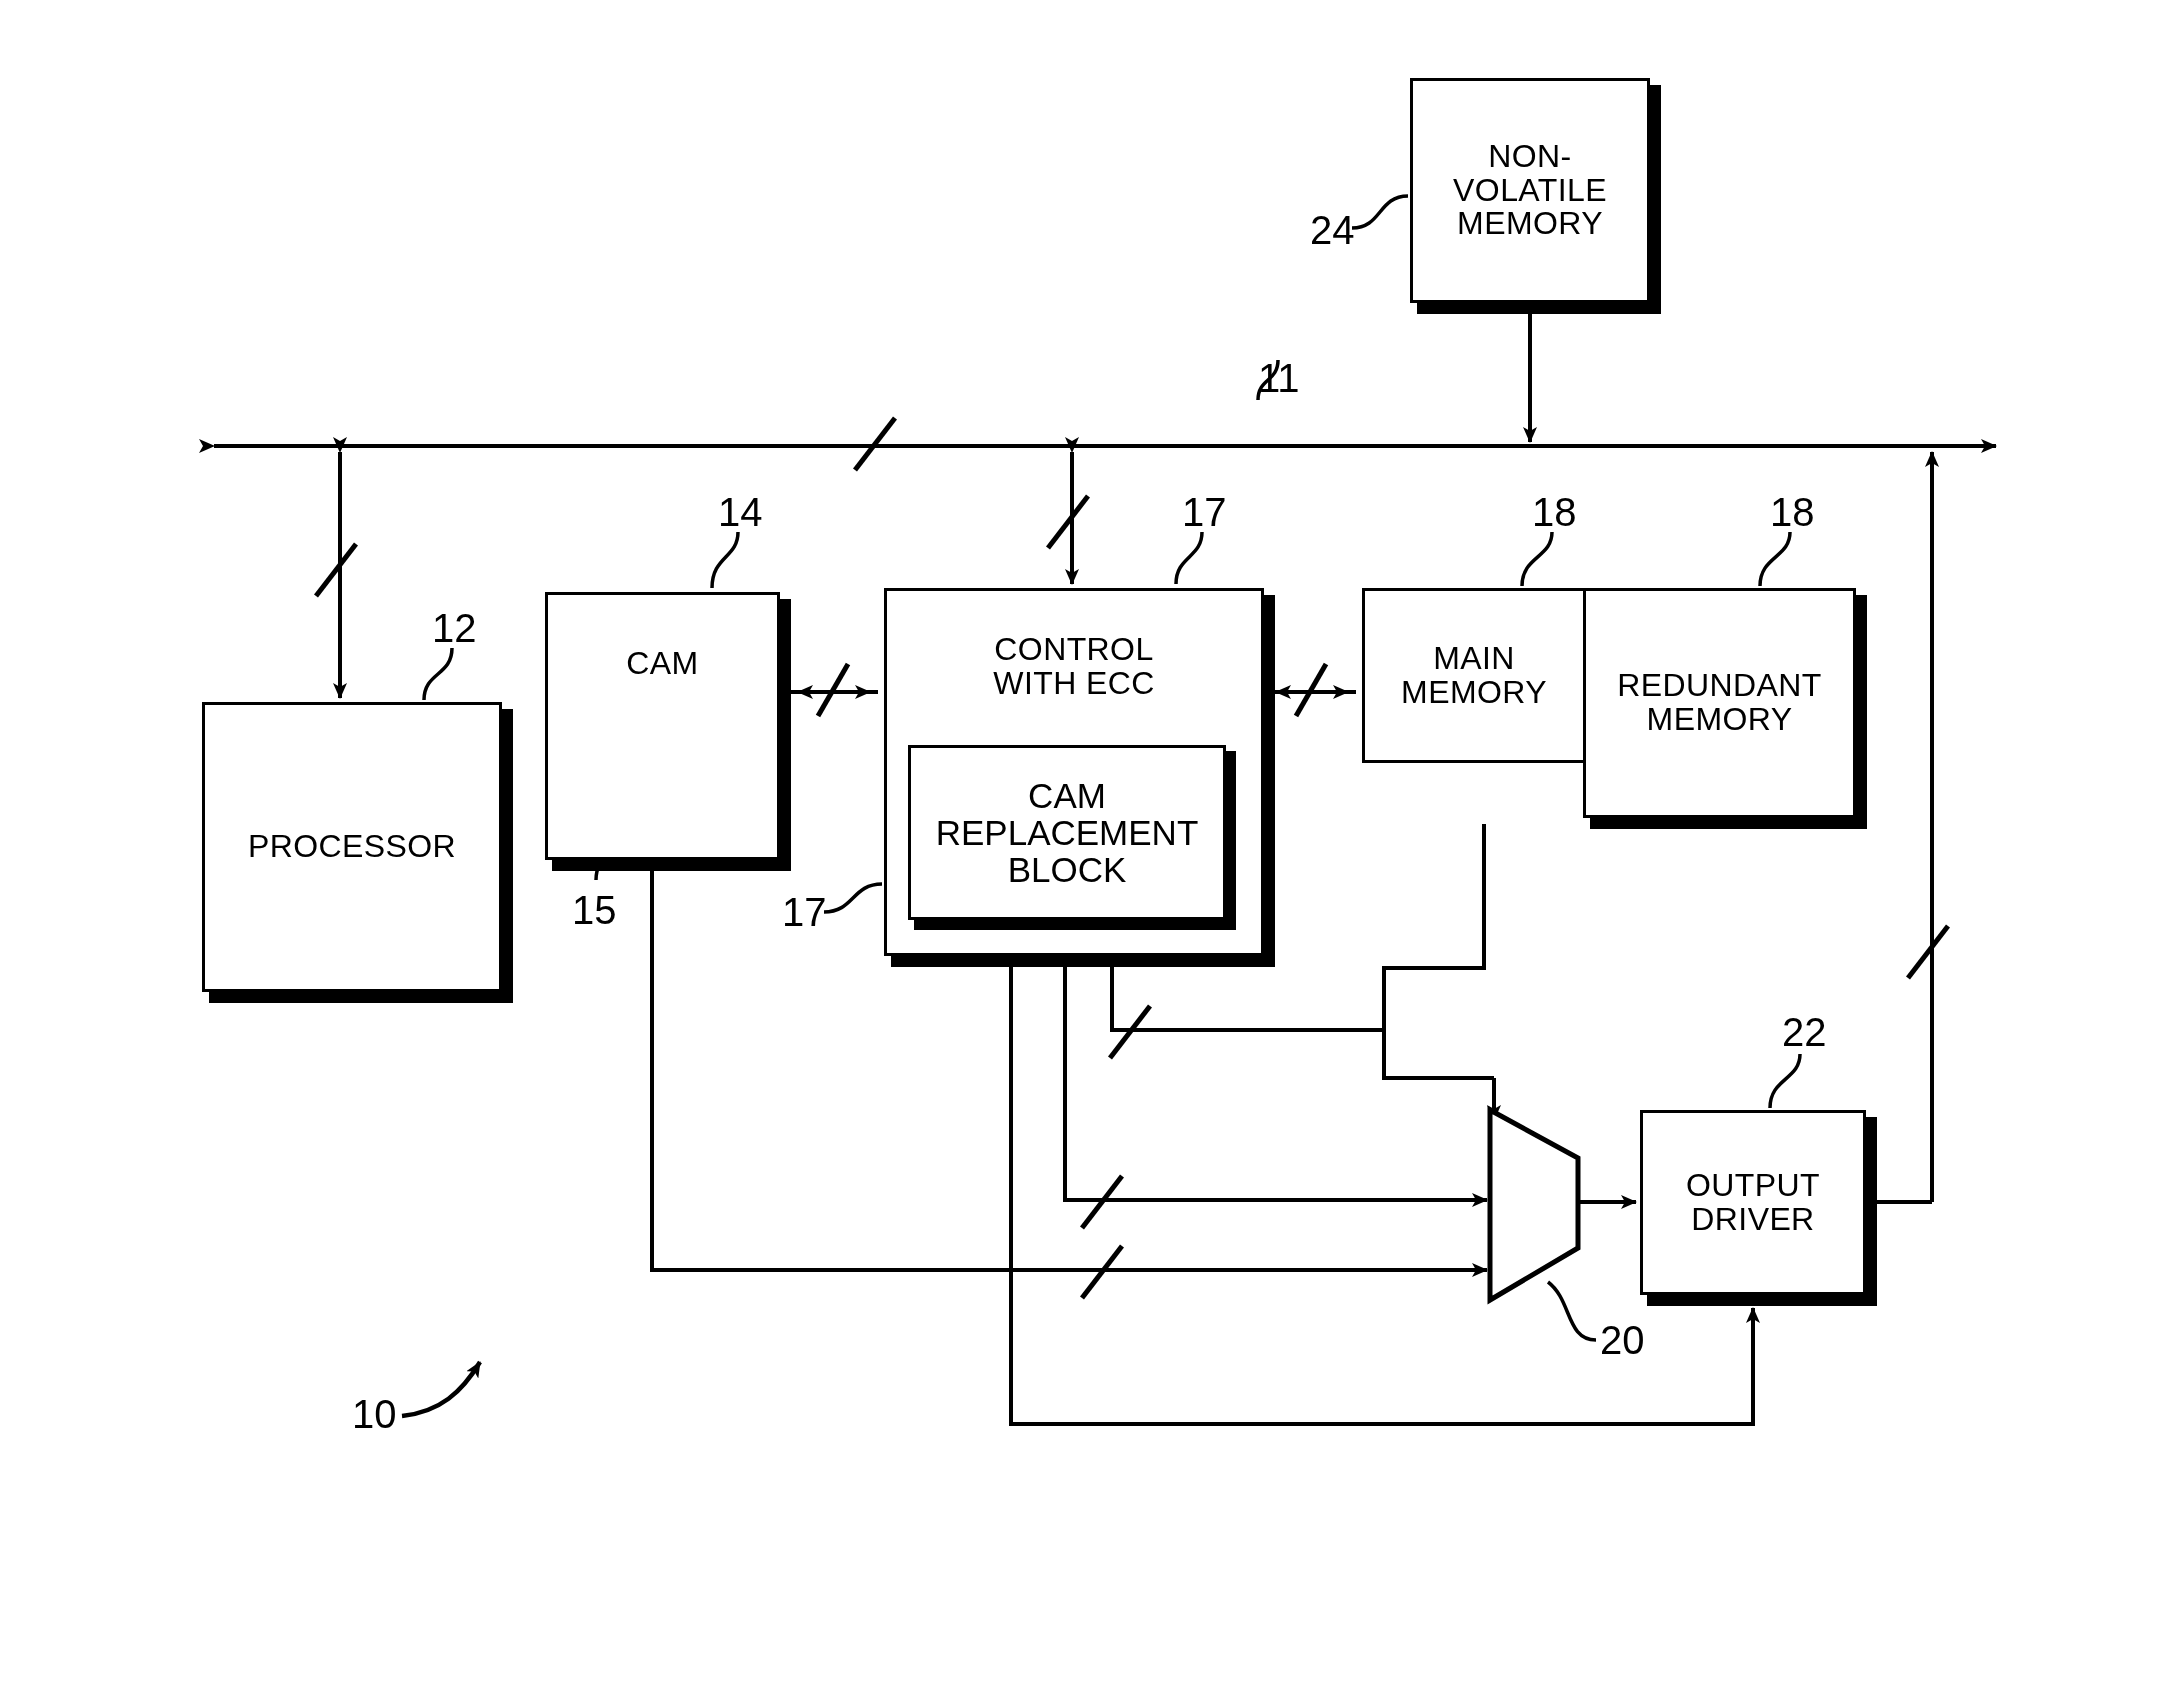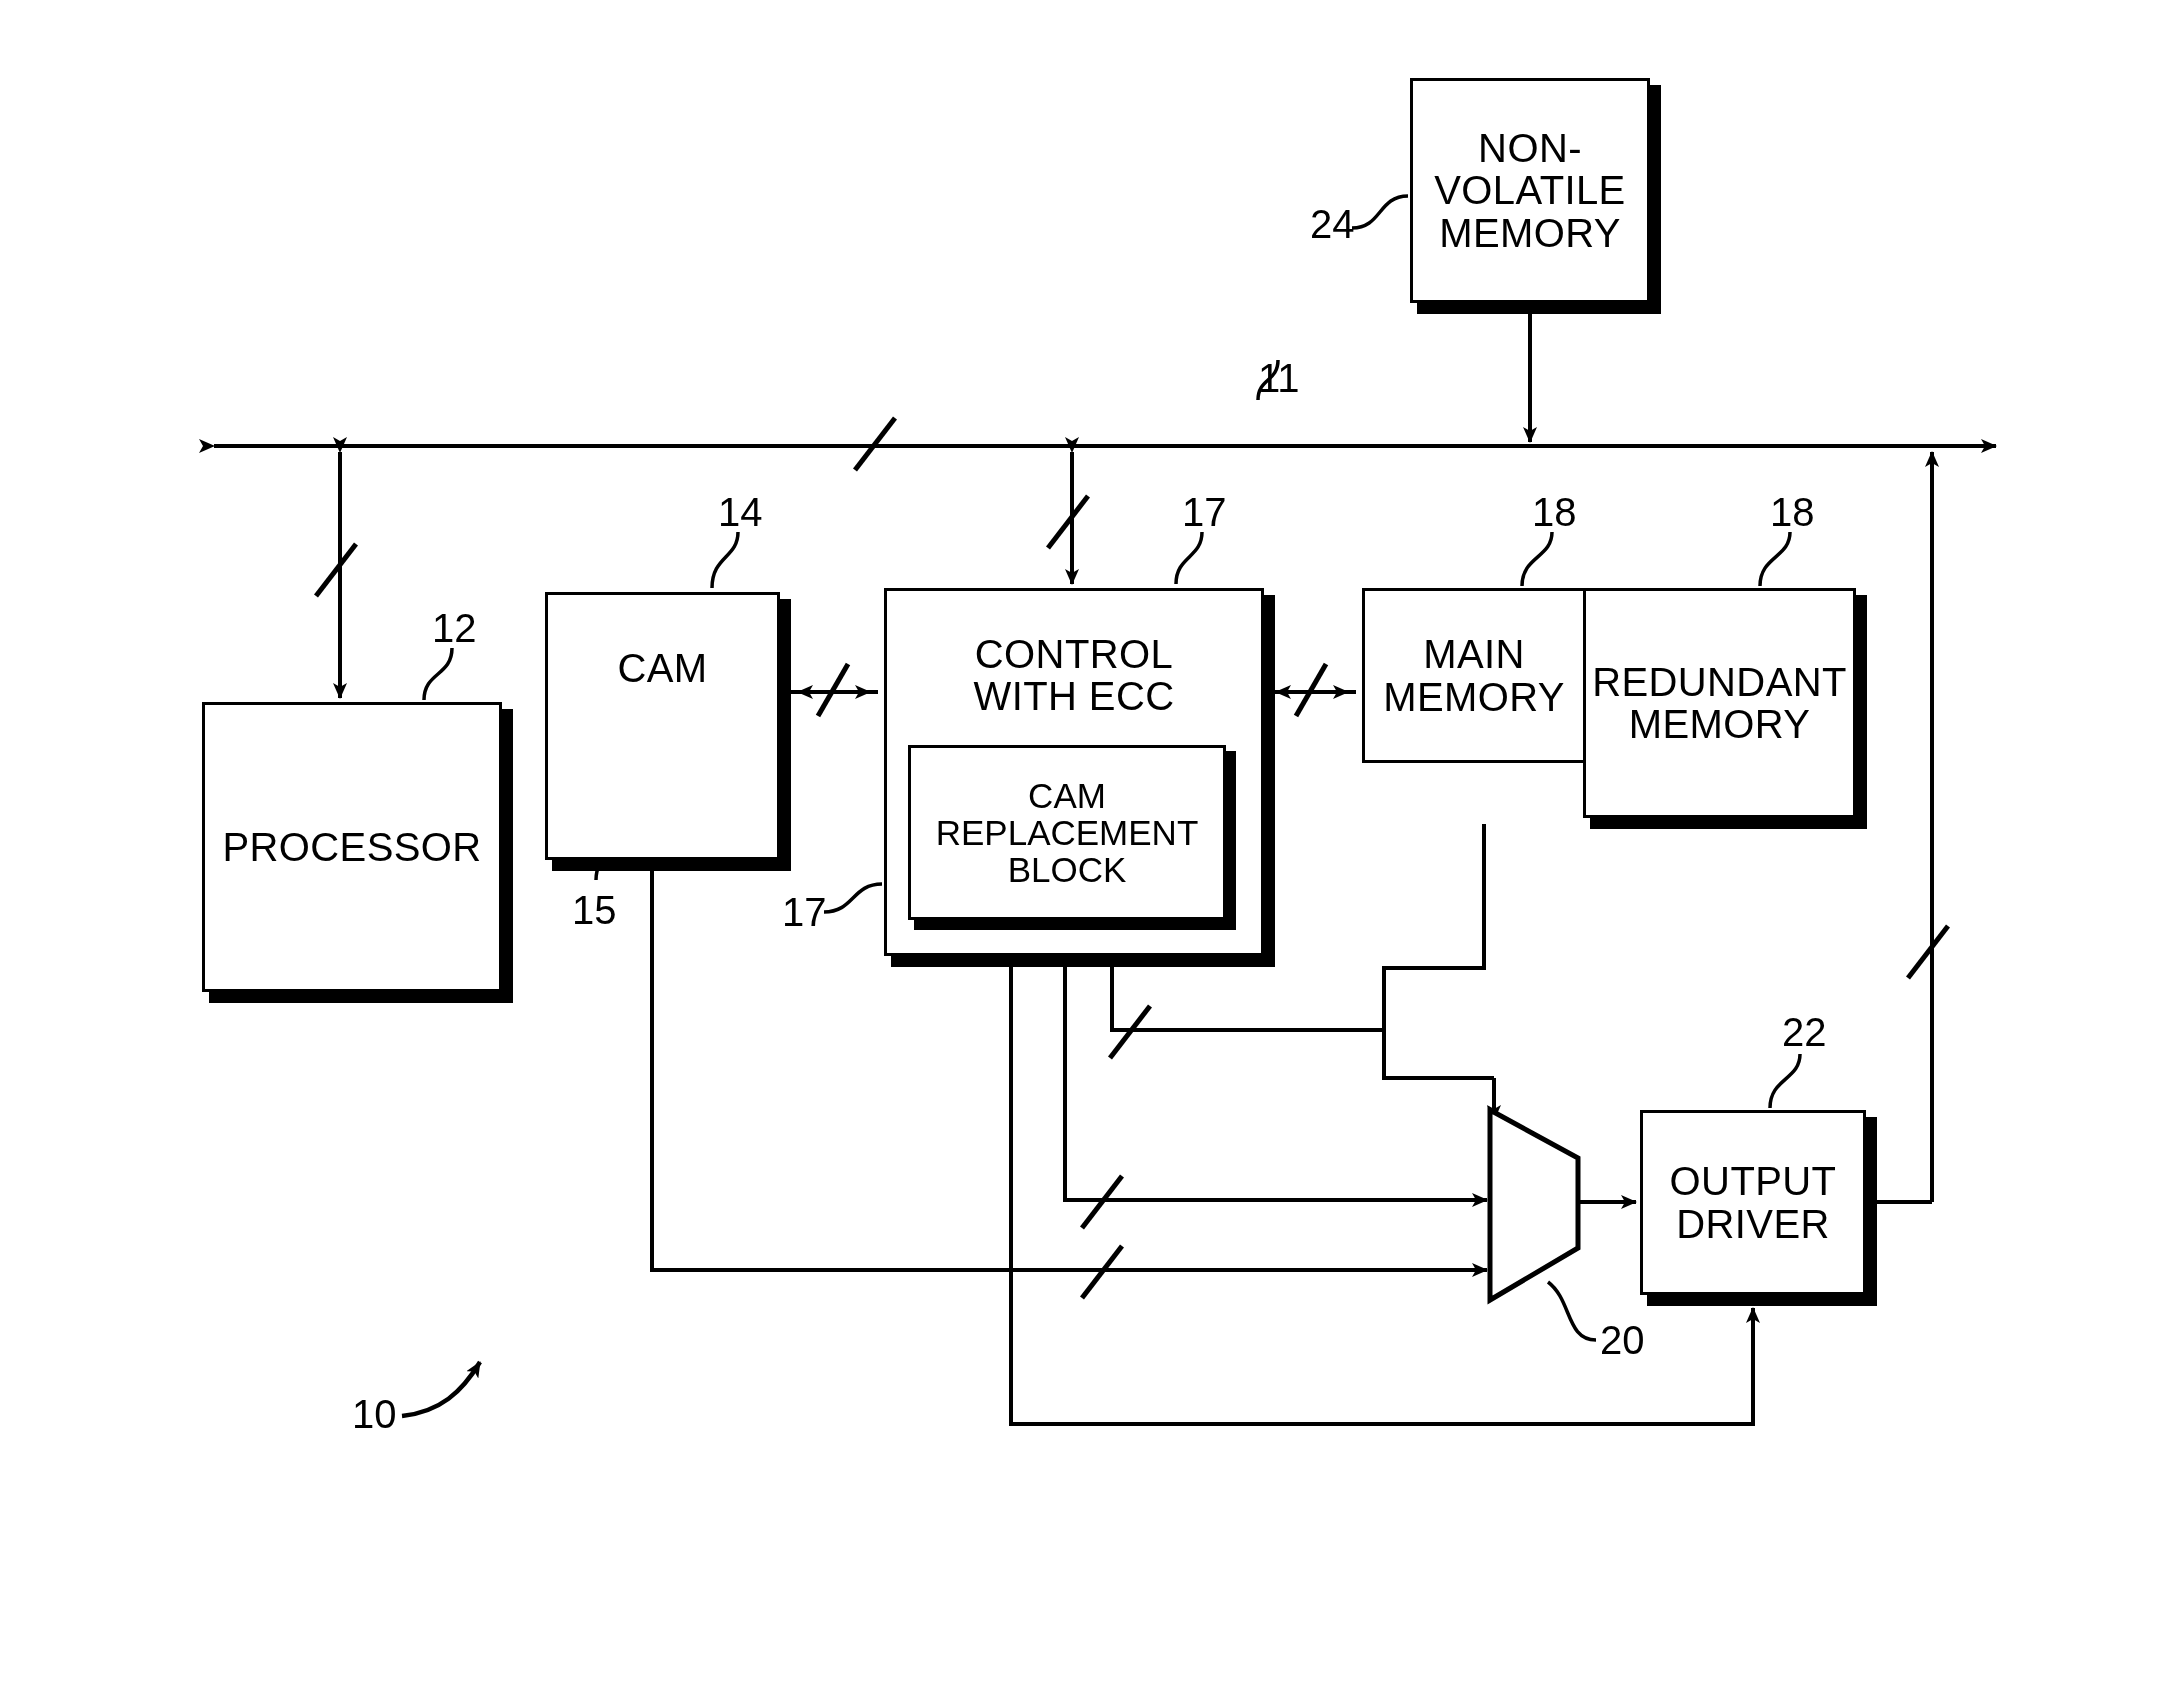--- a/index.html
+++ b/index.html
@@ -3,21 +3,21 @@
 <meta charset="utf-8">
 <style>
   html,body{margin:0;padding:0;background:#fff;}
   body{width:2172px;height:1695px;position:relative;
        font-family:"Liberation Sans",sans-serif;color:#000;overflow:hidden;}
   #stage{position:absolute;inset:0;}
   svg#art{position:absolute;left:0;top:0;width:2172px;height:1695px;}
   .blk{position:absolute;box-sizing:border-box;border:3px solid #000;background:#fff;
        box-shadow:9px 9px 0 -1px #000, 9px 9px 0 2px #000;
        display:flex;align-items:center;justify-content:center;text-align:center;}
-  .blk .lbl{font-size:40px;letter-spacing:.4px;line-height:1.06;white-space:pre-line;}
+  .blk .lbl{font-size:32px;letter-spacing:.4px;line-height:1.06;white-space:pre-line;}
   .inner{position:absolute;box-sizing:border-box;border:3px solid #000;background:#fff;
          box-shadow:8px 8px 0 -1px #000, 8px 8px 0 2px #000;
          display:flex;align-items:center;justify-content:center;text-align:center;}
   .inner .lbl{font-size:35px;line-height:1.06;white-space:pre-line;}
   .ref{position:absolute;font-size:40px;line-height:1;}
   .figcap{position:absolute;font-family:"Liberation Serif",serif;font-size:74px;
           letter-spacing:2px;}
 </style>
 </head>
 <body>
@@ -143,21 +143,21 @@
   <div class="blk" style="left:1583px;top:588px;width:273px;height:230px;border-left:3px solid #000;">
     <span class="lbl">REDUNDANT
 MEMORY</span>
   </div>
 
   <div class="blk" style="left:1640px;top:1110px;width:226px;height:185px;">
     <span class="lbl">OUTPUT
 DRIVER</span>
   </div>
 
-  <div class="ref" style="left:1310px;top:204px;">24</div>
+  <div class="ref" style="left:1310px;top:210px;">24</div>
   <div class="ref" style="left:1258px;top:358px;">11</div>
   <div class="ref" style="left:432px;top:608px;">12</div>
   <div class="ref" style="left:718px;top:492px;">14</div>
   <div class="ref" style="left:1182px;top:492px;">17</div>
   <div class="ref" style="left:1532px;top:492px;">18</div>
   <div class="ref" style="left:1770px;top:492px;">18</div>
   <div class="ref" style="left:572px;top:890px;">15</div>
   <div class="ref" style="left:782px;top:892px;">17</div>
   <div class="ref" style="left:1782px;top:1012px;">22</div>
   <div class="ref" style="left:1600px;top:1320px;">20</div>

